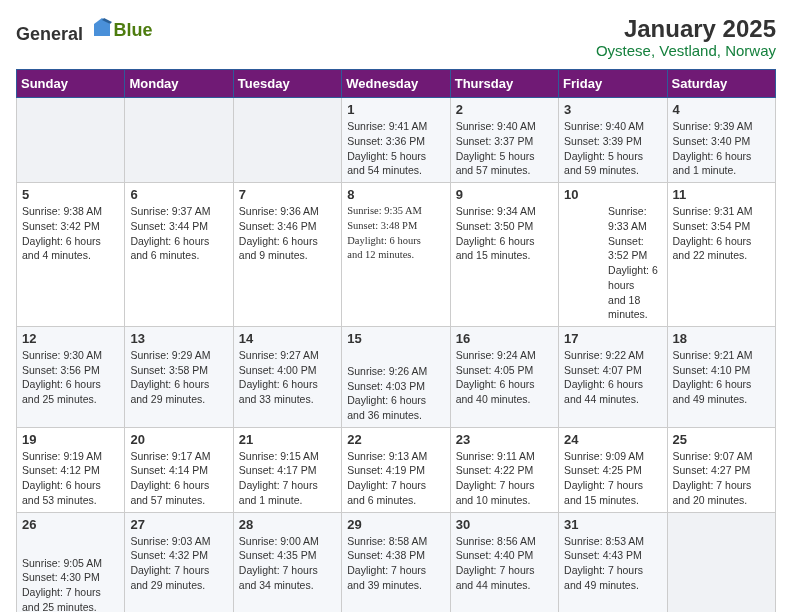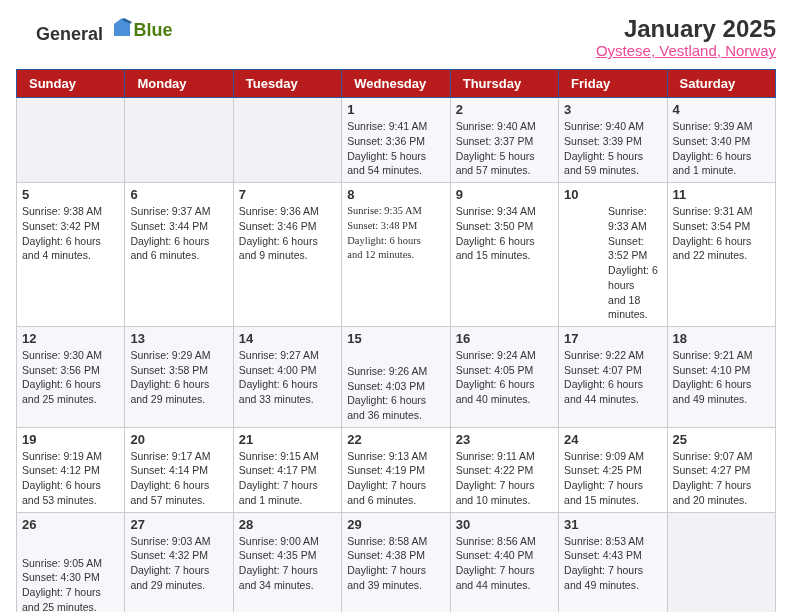--- a/index.html
+++ b/index.html
@@ -17,21 +17,20 @@
       margin-bottom: 10px;
     }
     .logo {
       display: flex;
       align-items: center;
     }
     .logo-text-general {
       font-size: 18px;
       font-weight: bold;
       color: #333;
-      margin-left: 20px;
     }
     .logo-text-blue {
       font-size: 18px;
       font-weight: bold;
       color: #4d7c0f;
     }
     .logo-icon {
       width: 24px;
       height: 24px;
       margin-left: 2px;
@@ -40,34 +39,33 @@
       text-align: right;
     }
     .month-title {
       font-size: 24px;
       font-weight: bold;
       color: #333;
       line-height: 1.1;
     }
     .location-title {
       font-size: 15px;
-      color: #ec4899;
-      text-decoration: underline;
+      color: #15803d;
     }
     .calendar {
       width: 100%;
       border-collapse: collapse;
       border: 1px solid #ccc;
     }
     .calendar th {
-      background-color: #b91c1c;
+      background-color: #701a75;
       color: #fff;
       font-size: 13px;
       font-weight: bold;
-      padding: 6px 12px;
+      padding: 6px 4px;
       text-align: left;
       border: 1px solid #2e5a99;
     }
     .calendar td {
       border: 1px solid #ccc;
       vertical-align: top;
       padding: 4px 5px;
       width: 108px;
       background: #fff;
       font-size: 11px;

